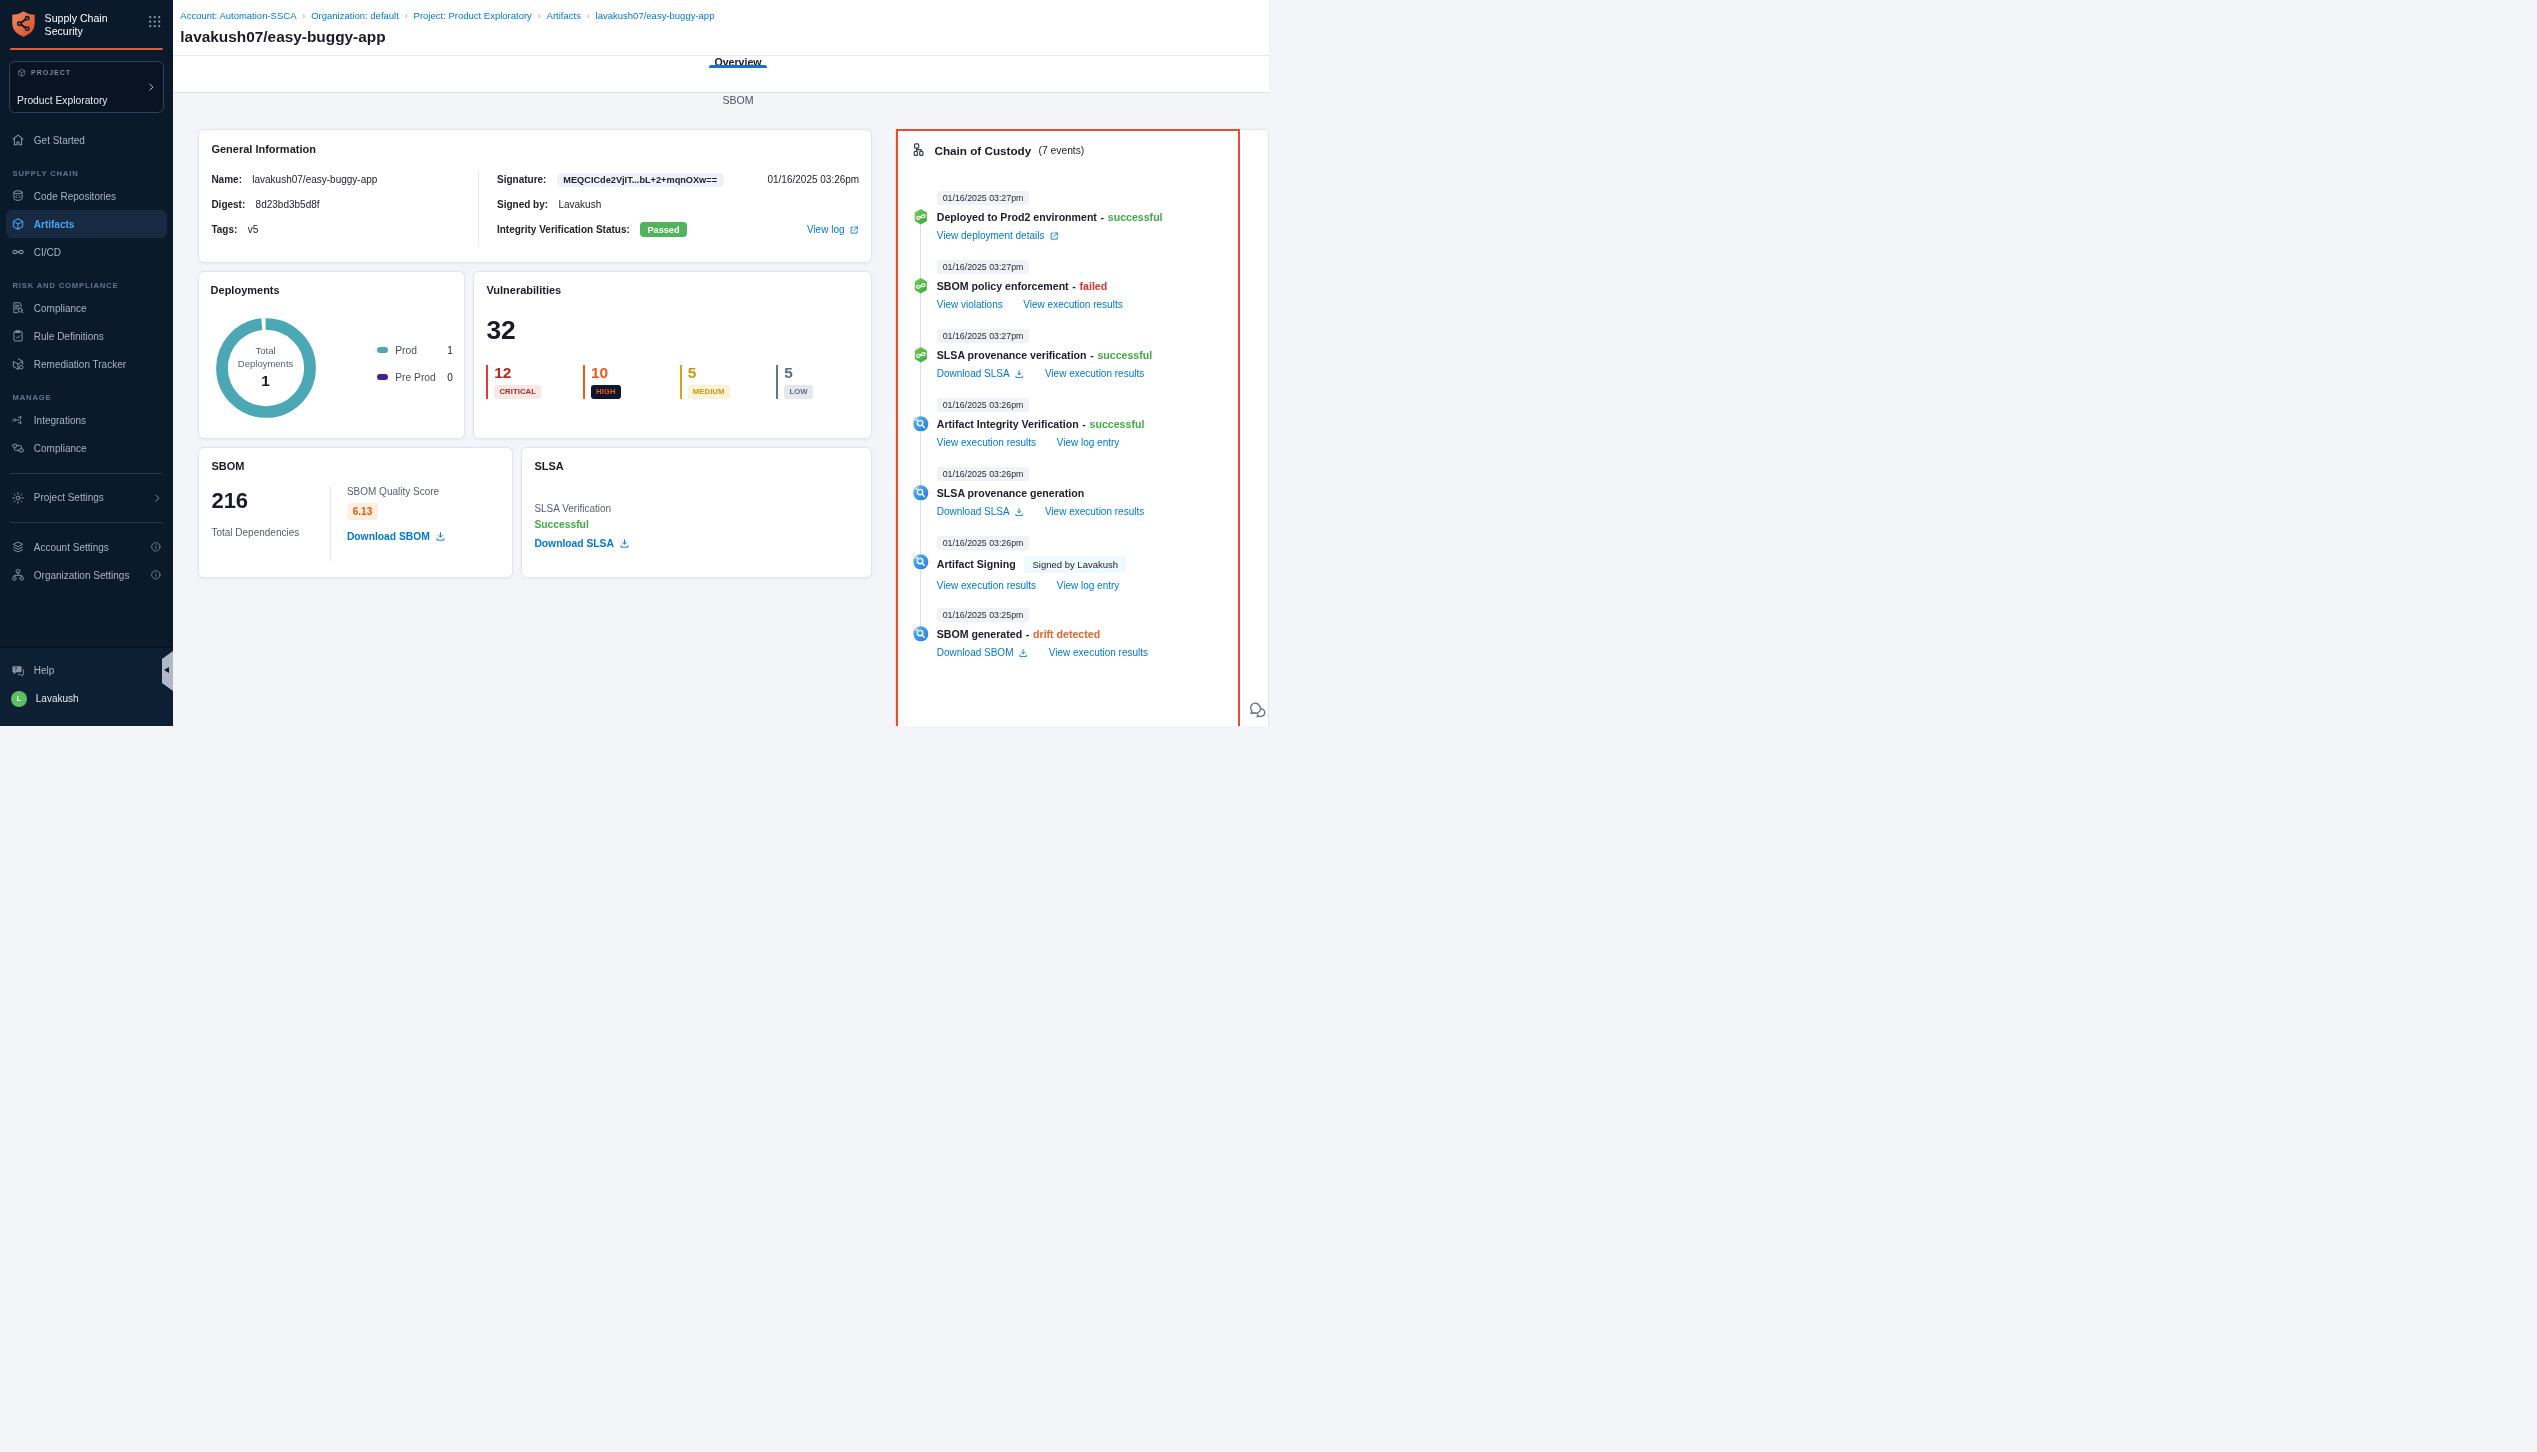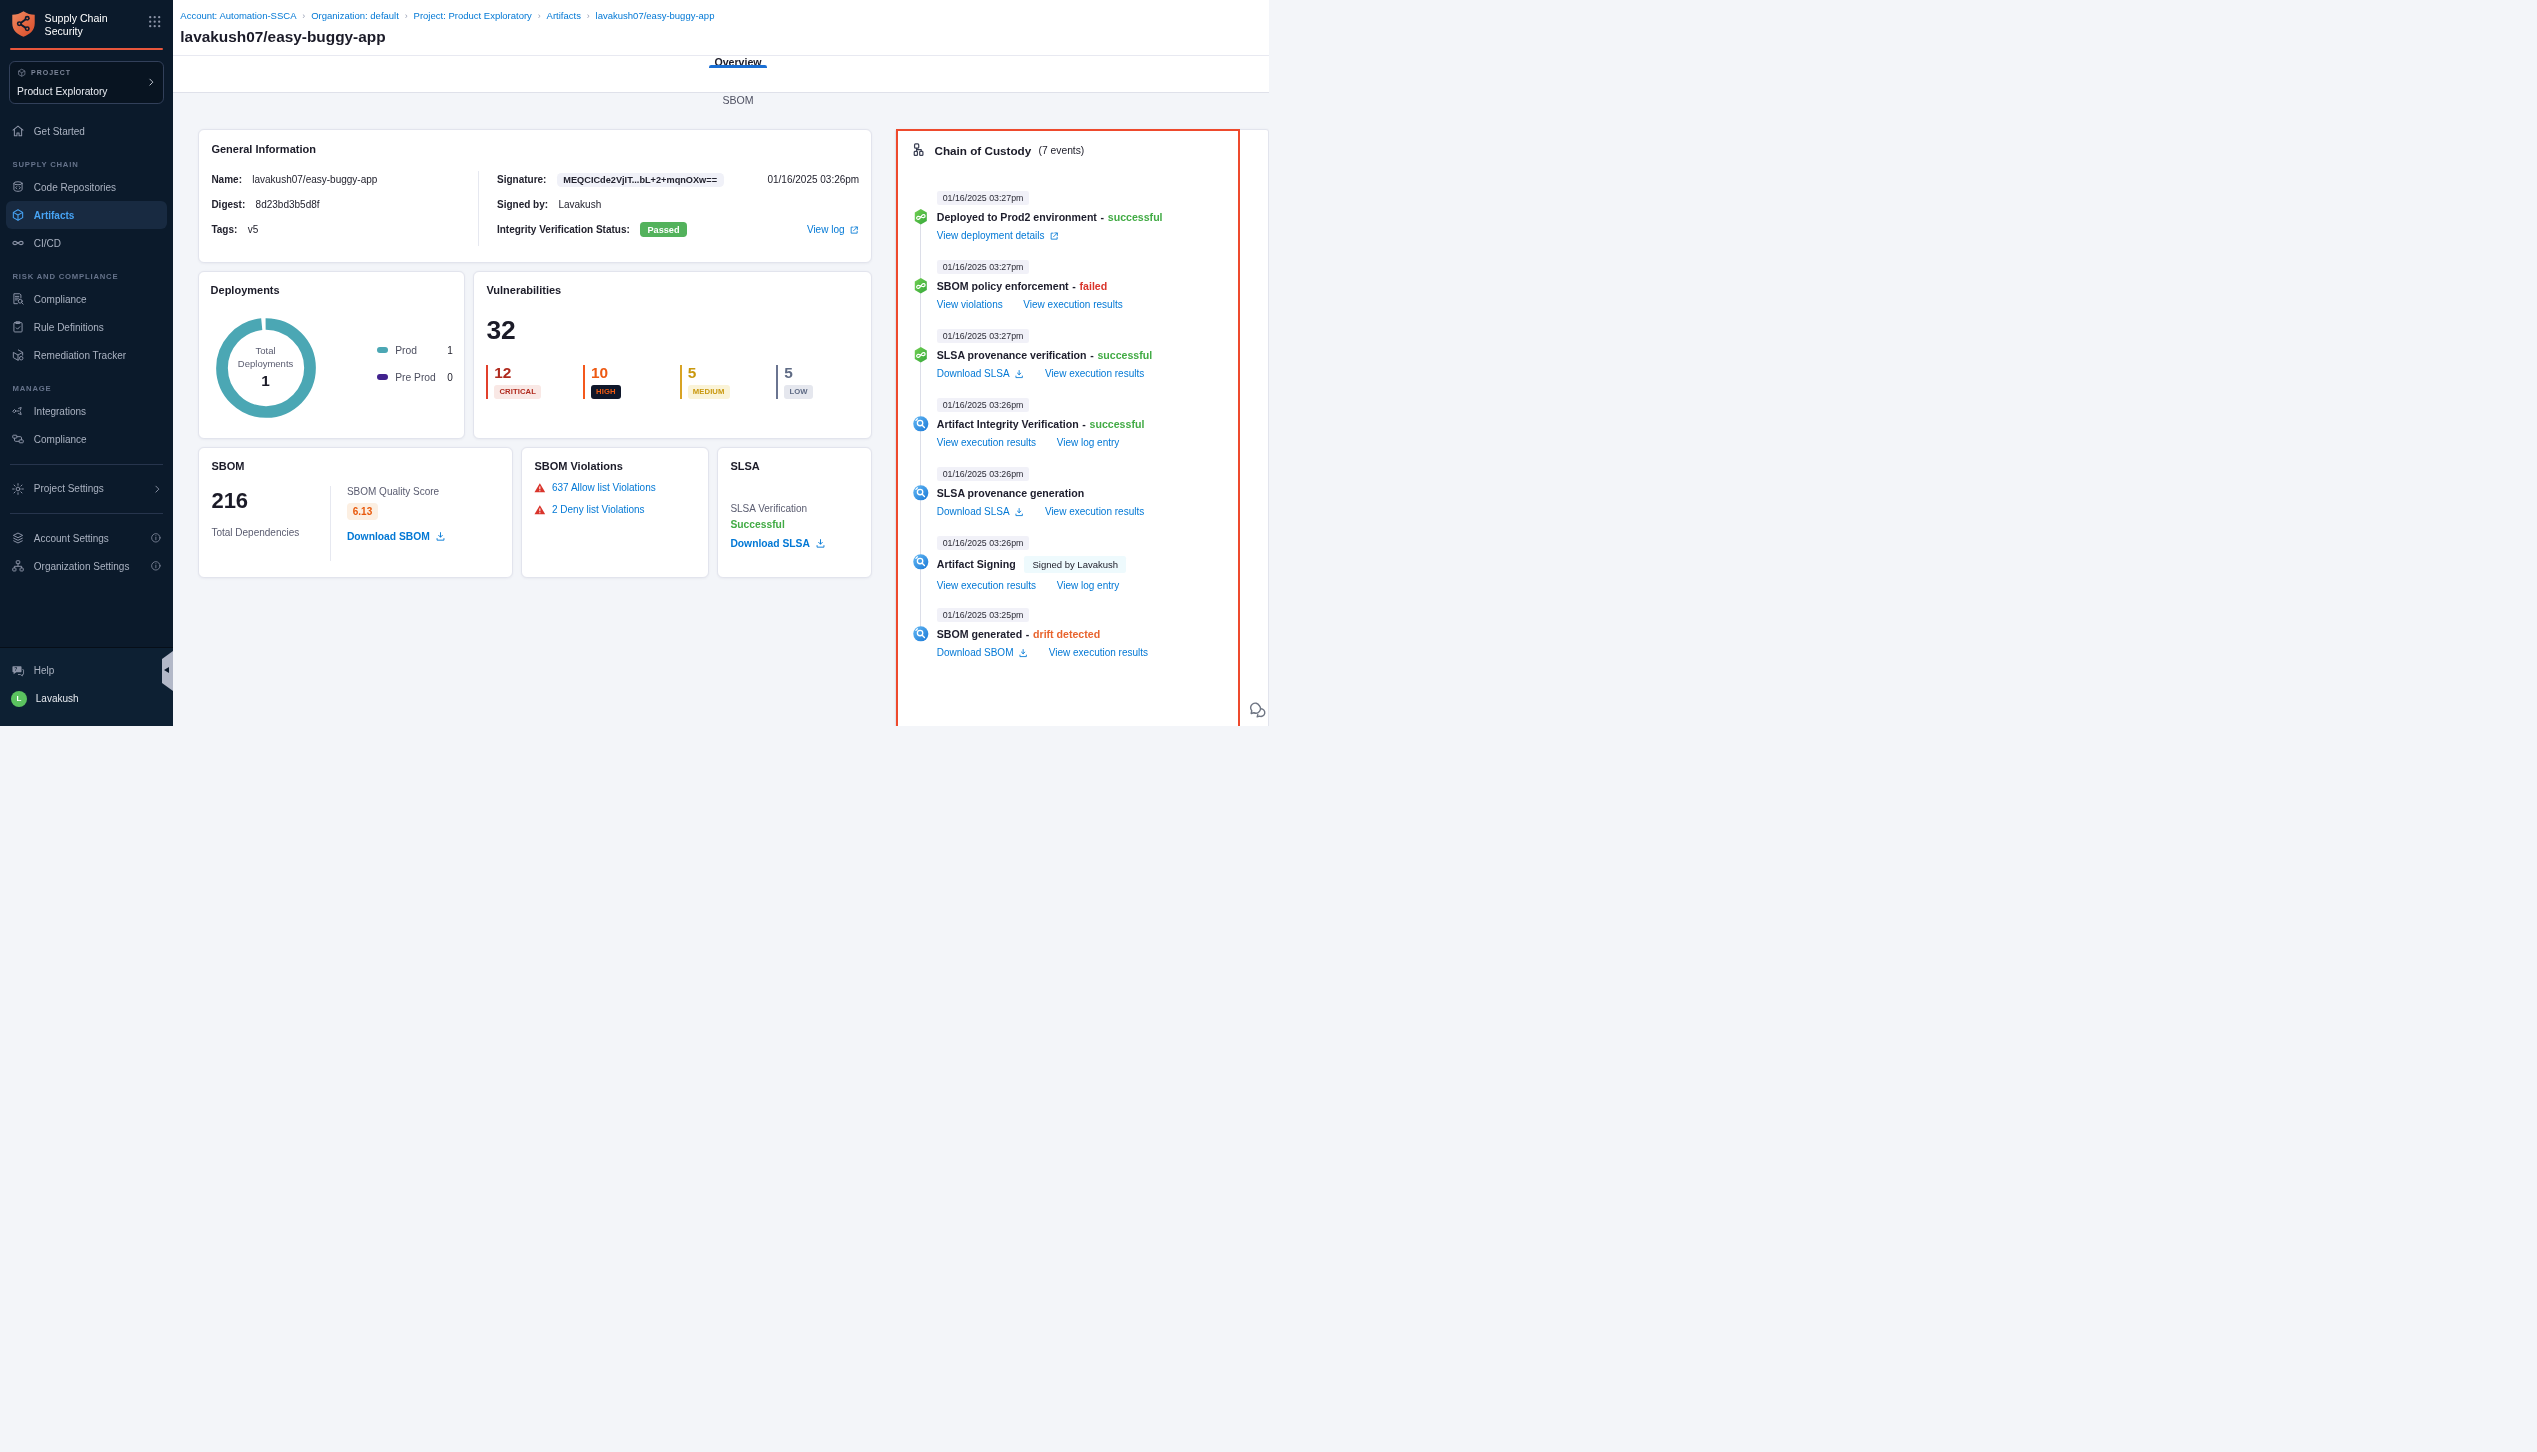--- a/index.html
+++ b/index.html
@@ -14,21 +14,21 @@
   .sb-logo { width:27px; height:30px; margin-right:7.3px; flex:none; }
   .sb-title { color:#fff; font-size:10.6px; font-weight:400; line-height:1.25; padding-top:2.2px; flex:1; }
   .grid-icon { margin-top:4.4px; flex:none; color:#8b93a6; cursor:pointer; }
   .sb-rule { height:2.2px; background:#e8563c; margin:8.8px 10.3px 0 10.3px; border-radius:1.5px; }
 
   .proj-sel { margin:10.3px 8.8px 0 8.8px; border:0.7px solid #32405a; background:rgba(0,0,0,.22);
     border-radius:5.9px; padding:5.9px 7.3px; display:flex; align-items:center; cursor:pointer; }
   .proj-info { flex:1; min-width:0; }
   .proj-label { font-size:7px; letter-spacing:1px; color:#7d8699; font-weight:700;
     display:flex; align-items:center; gap:4.4px; }
-  .proj-name { font-size:10.3px; color:#e7eaf0; margin-top:9px; white-space:nowrap; }
+  .proj-name { font-size:10.3px; color:#e7eaf0; margin-top:18px; white-space:nowrap; }
   .proj-chev { color:#c6cbd6; font-size:11px; }
 
   .nav { margin-top:13.2px; }
   .nav-sec { font-size:7.7px; letter-spacing:0.8px; color:#66738b; font-weight:700;
     margin:14.7px 0 4.4px 12.5px; }
   .nav-item { display:flex; align-items:center; gap:8.8px; height:28px; padding:0 11px;
     font-size:10px; font-weight:500; color:#aab2c1; cursor:pointer; }
   .nav-item .i { color:#8b93a6; }
   .nav-item.active { background:#182a41; border-radius:5.9px; margin:0 5.9px; padding:0 5.1px;
     color:#47a4f5; font-weight:700; }
@@ -616,35 +616,20 @@
               <span class="qs-badge">6.13</span>
               <a class="dl-link">
                 <span>Download SBOM</span>
                 <svg class="i" width="11" height="11" viewBox="0 0 15 15">
                     <use href="#ic-download"></use>
                   </svg>
               </a>
             </div>
           </section>
 
-          <section class="card viol">
-            <div class="card-title">SBOM Violations</div>
-            <div class="viol-row">
-              <svg class="i" width="11.7" height="11.7" viewBox="0 0 16 16">
-                  <use href="#ic-warn"></use>
-                </svg>
-              <a class="viol-link">637 Allow list Violations</a>
-            </div>
-            <div class="viol-row">
-              <svg class="i" width="11.7" height="11.7" viewBox="0 0 16 16">
-                  <use href="#ic-warn"></use>
-                </svg>
-              <a class="viol-link">2 Deny list Violations</a>
-            </div>
-          </section>
 
           <section class="card slsa">
             <div class="card-title">SLSA</div>
             <div class="slsa-lab">SLSA Verification</div>
             <div class="slsa-status">Successful</div>
             <a class="dl-link">
               <span>Download SLSA</span>
               <svg class="i" width="11" height="11" viewBox="0 0 15 15">
                   <use href="#ic-download"></use>
                 </svg>

